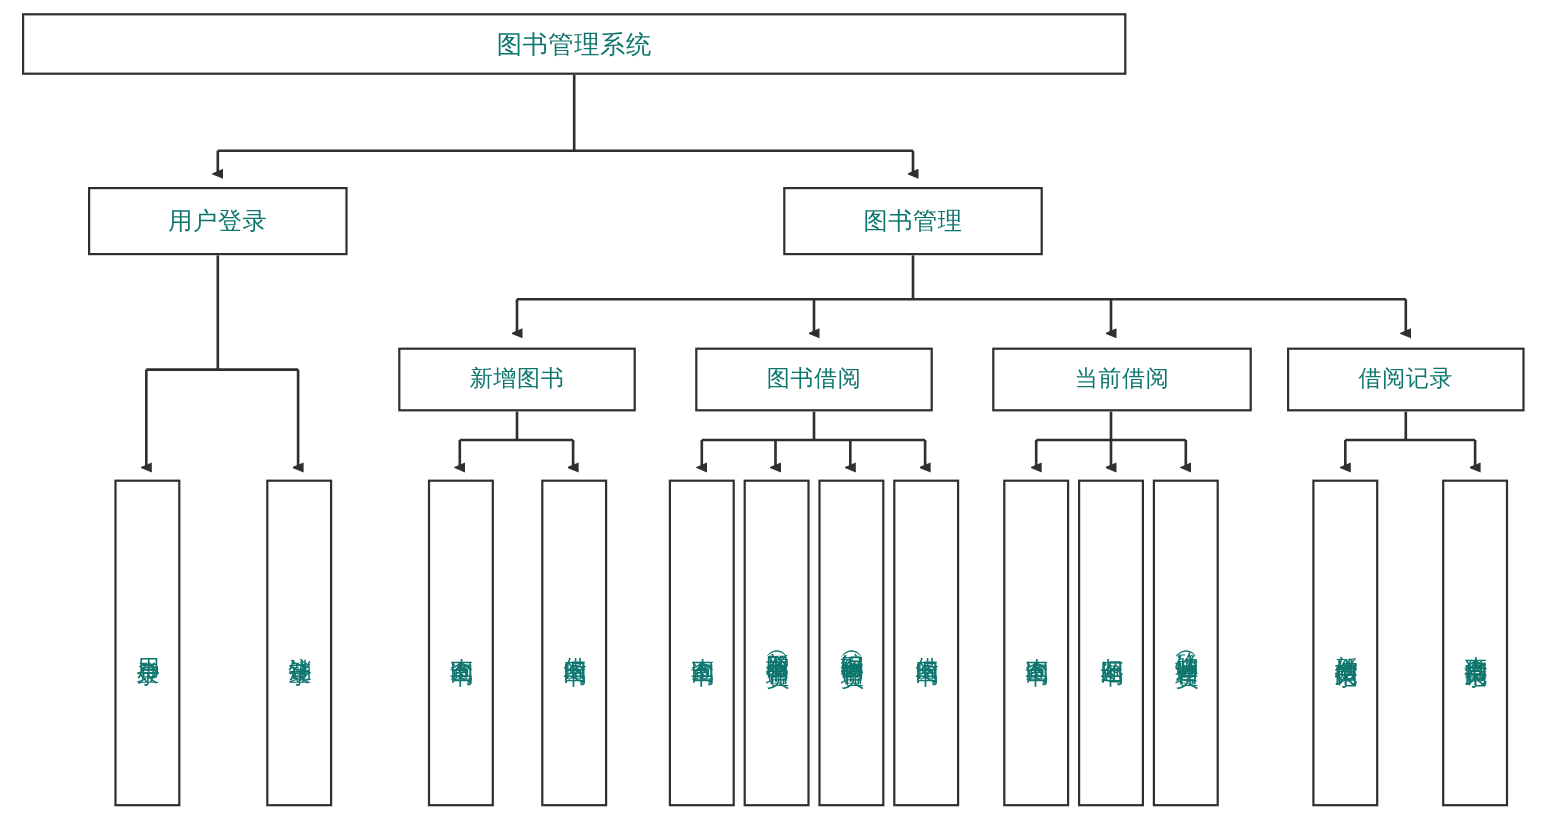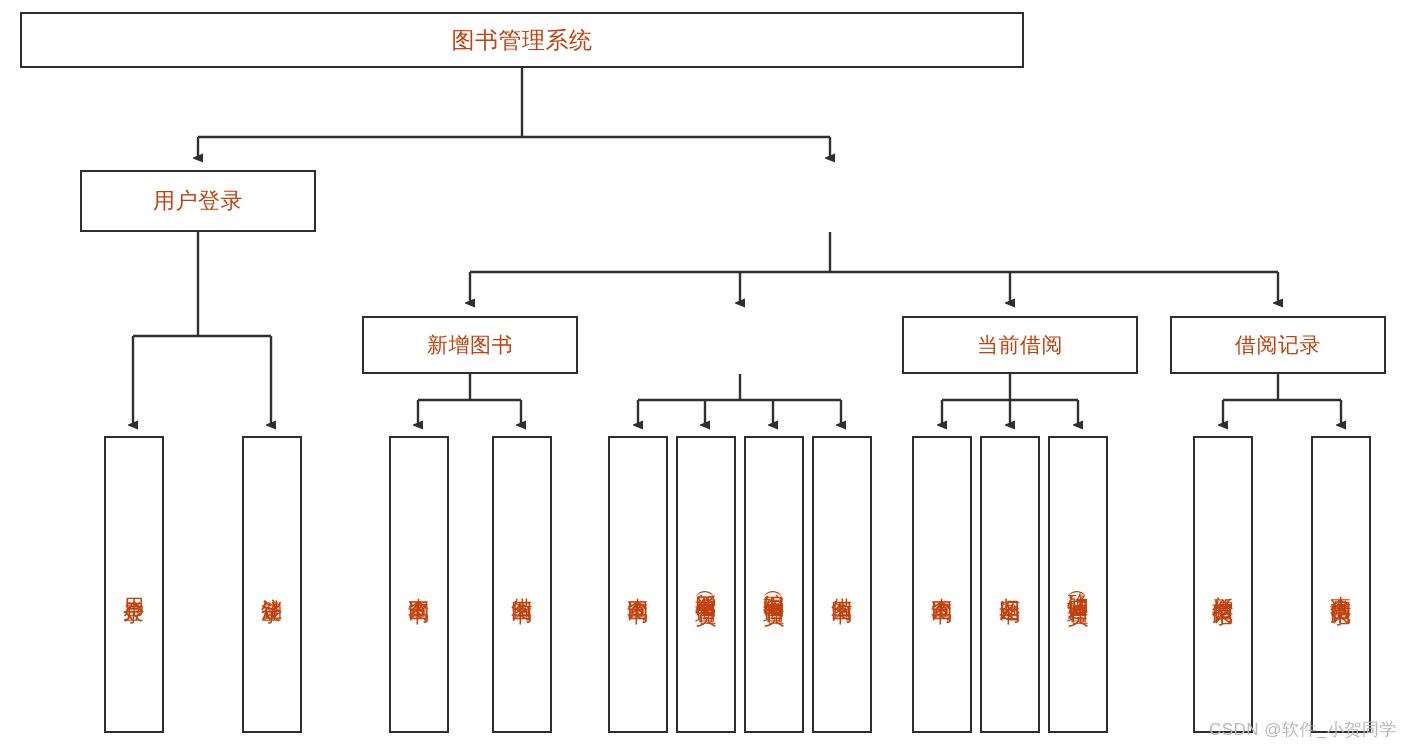--- a/index.html
+++ b/index.html
@@ -24,21 +24,21 @@
   }
   .node {
     position: absolute;
     box-sizing: border-box;
     background: #ffffff;
     border: 2px solid #2f2f2f;
     display: flex;
     align-items: center;
     justify-content: center;
     text-align: center;
-    color: #c2410c;
+    color: #0f766e;
     z-index: 2;
   }
   .node-label {
     display: block;
     line-height: 1.16;
     letter-spacing: 0.5px;
   }
   .level-root .node-label { font-size: 23px; }
   .level-2 .node-label { font-size: 22px; }
   .level-3 .node-label { font-size: 21px; }
@@ -123,23 +123,29 @@
     </g>
   </svg>
 
   <div class="node level-root" style="left:20px; top:12px; width:1004px; height:56px;">
     <span class="node-label">图书管理系统</span>
   </div>
 
   <div class="node level-2" style="left:80px; top:170px; width:236px; height:62px;">
     <span class="node-label">用户登录</span>
   </div>
+  <div class="node level-2" style="left:712px; top:170px; width:236px; height:62px;">
+    <span class="node-label">图书管理</span>
+  </div>
 
   <div class="node level-3" style="left:362px; top:316px; width:216px; height:58px;">
     <span class="node-label">新增图书</span>
+  </div>
+  <div class="node level-3" style="left:632px; top:316px; width:216px; height:58px;">
+    <span class="node-label">图书借阅</span>
   </div>
   <div class="node level-3" style="left:902px; top:316px; width:236px; height:58px;">
     <span class="node-label">当前借阅</span>
   </div>
   <div class="node level-3" style="left:1170px; top:316px; width:216px; height:58px;">
     <span class="node-label">借阅记录</span>
   </div>
 
   <div class="node leaf" style="left:104px; top:436px; width:60px; height:297px;">
     <span class="node-label">用户登录</span>
@@ -178,15 +184,14 @@
     <span class="node-label">确认归还（管理员）</span>
   </div>
 
   <div class="node leaf" style="left:1193px; top:436px; width:60px; height:297px;">
     <span class="node-label">新增借阅记录</span>
   </div>
   <div class="node leaf" style="left:1311px; top:436px; width:60px; height:297px;">
     <span class="node-label">查询借阅记录</span>
   </div>
 
-  <div class="watermark">CSDN @软件_小贺同学</div>
 
 </div>
 
 </body></html>

